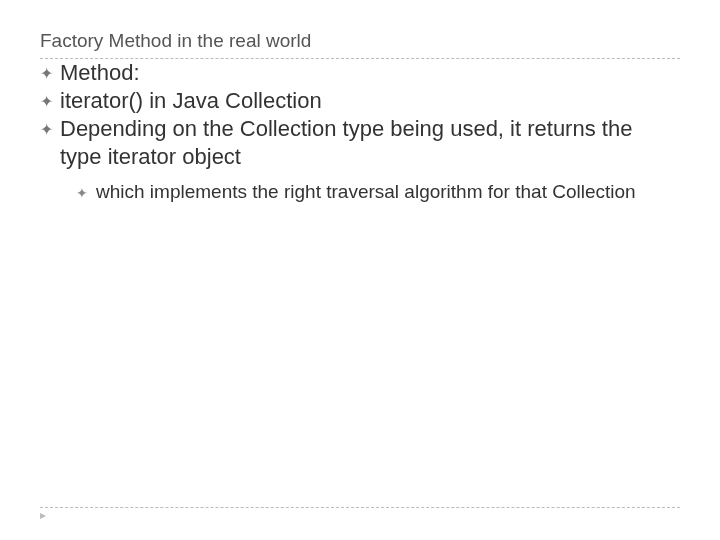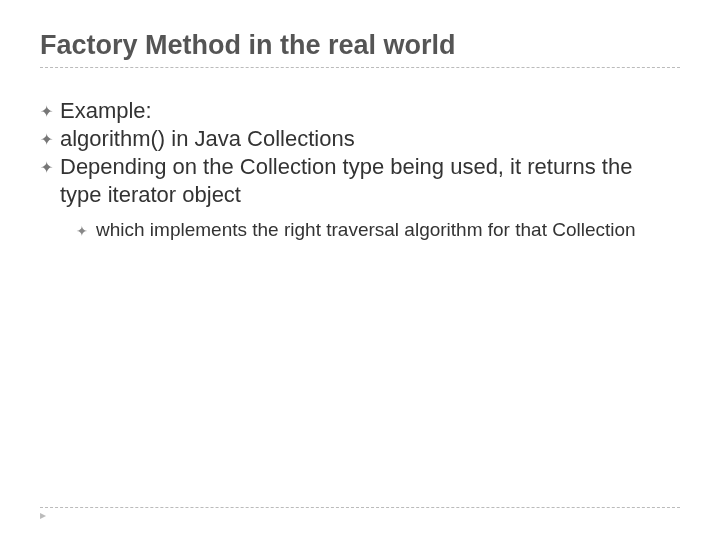--- a/index.html
+++ b/index.html
@@ -9,26 +9,26 @@
     background: #fff;
     font-family: Arial, Helvetica, sans-serif;
     color: #3a3a3a;
     position: relative;
     overflow: hidden;
   }
   .slide {
     padding: 30px 40px 20px 40px;
   }
   .title {
-    font-size: 27px;
-    font-weight: 700;
+    font-size: 19px;
+    font-weight: 400;
     color: #555;
     padding-bottom: 6px;
     border-bottom: 1px dashed #bbb;
-    margin-bottom: 29px;
+    margin-bottom: 0;
   }
   .list {
     list-style: none;
     padding-left: 0;
   }
   .list .item {
     display: flex;
     align-items: flex-start;
     font-size: 22px;
     line-height: 1.25;
@@ -83,25 +83,25 @@
 </style>
 </head>
 <body>
 
 <div class="slide">
   <h1 class="title">Factory Method in the real world</h1>
 
   <ul class="list">
     <li class="item">
       <span class="bullet-icon">✦</span>
-      <span class="item-text">Example:</span>
+      <span class="item-text">Method:</span>
     </li>
     <li class="item">
       <span class="bullet-icon">✦</span>
-      <span class="item-text">algorithm() in Java Collections</span>
+      <span class="item-text">iterator() in Java Collection</span>
     </li>
     <li class="item">
       <span class="bullet-icon">✦</span>
       <span class="item-text">Depending on the Collection type being used, it returns the type iterator object</span>
     </li>
   </ul>
 
   <ul class="sublist">
     <li class="subitem">
       <span class="sub-bullet-icon">✦</span>

